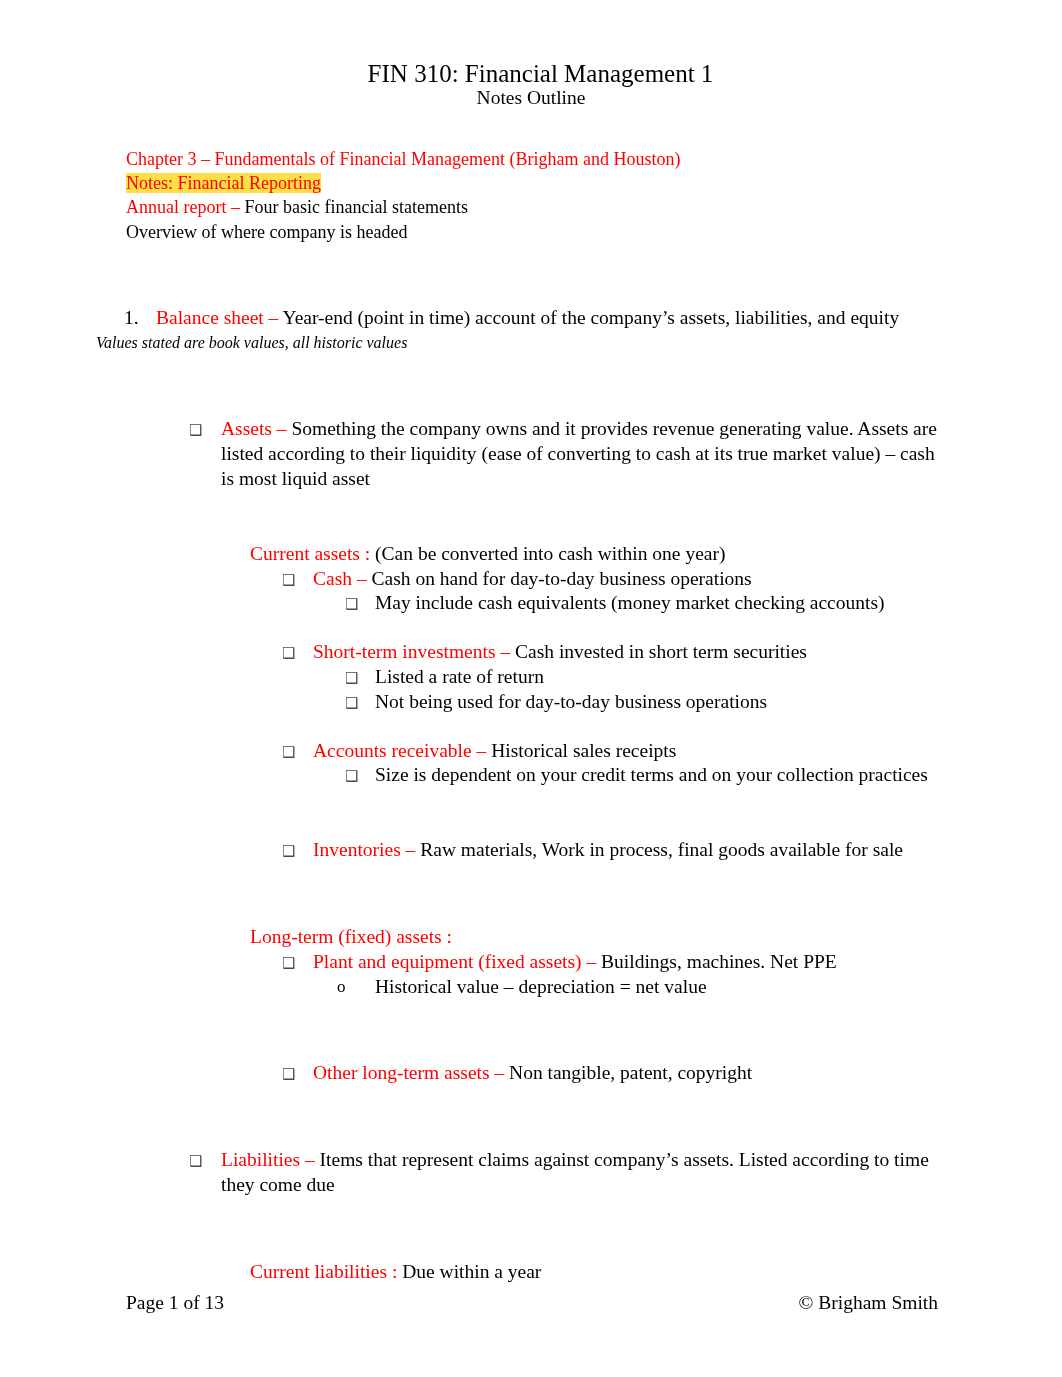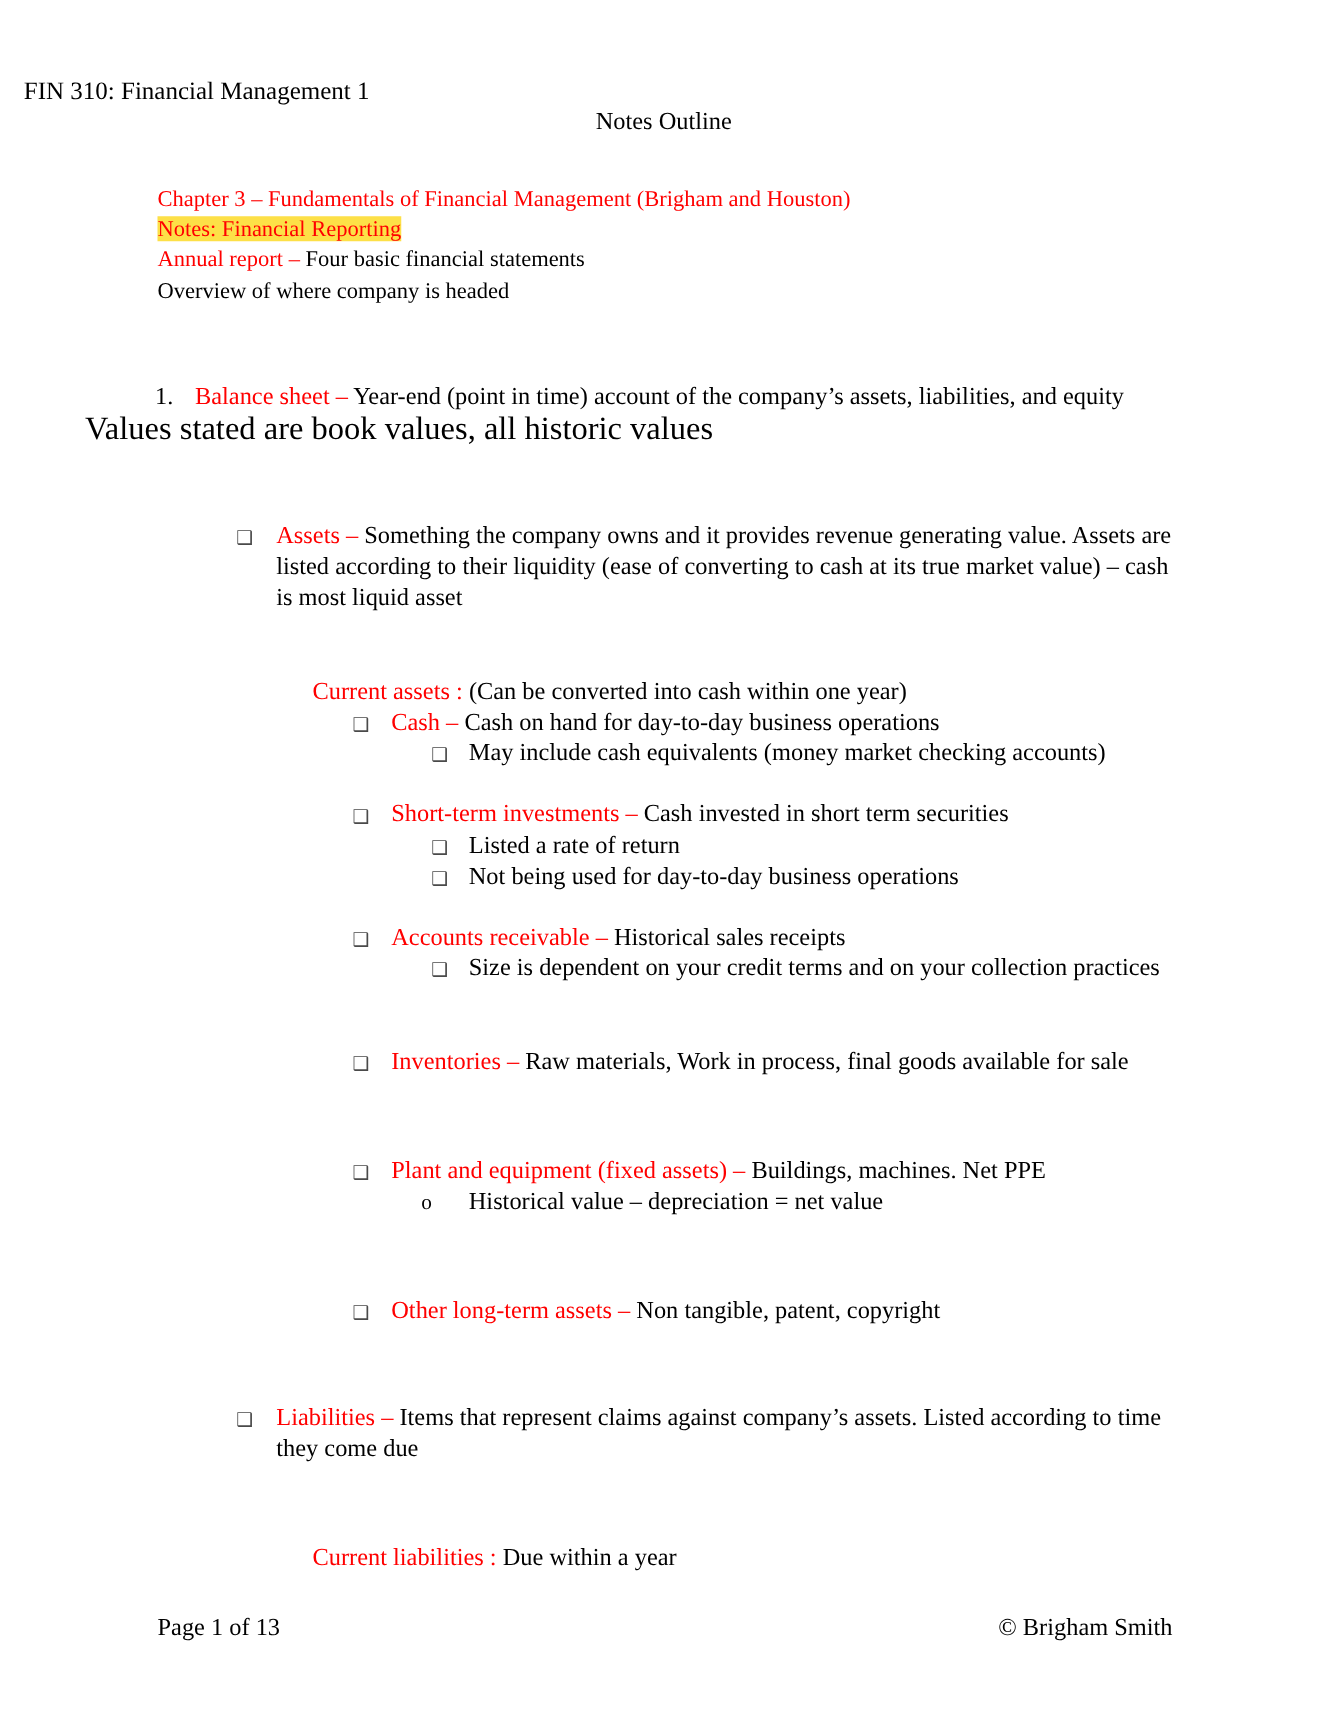--- a/index.html
+++ b/index.html
@@ -22,21 +22,22 @@
     box-sizing: border-box;
   }
   .content {
     position: absolute;
     left: 0;
     top: 0;
     width: 1062px;
   }
   
   .doc-title {
-    font-size: 20px;
+    text-align: center;
+    font-size: 25px;
     line-height: 23.5px;
     padding-top: 62px;
     padding-left: 19px;
   }
   .doc-subtitle {
     text-align: center;
     font-size: 19.5px;
     line-height: 23.5px;
   }
   
@@ -67,24 +68,25 @@
   }
   .num-item .marker {
     position: absolute;
     left: -32px;
     top: 0;
     width: 26px;
     text-align: left;
   }
   .num-item .body { display: block; }
   .num-cont {
-    margin-left: 68px;
+    margin-left: 96px;
     width: 790px;
-    font-size: 26px;
-    line-height: 24.8px;
+    font-size: 16px;
+    line-height: 24.8px;
+    font-style: italic;
   }
 
   
   .bul {
     position: relative;
     font-size: 19.5px;
     line-height: 24.8px;
   }
   .bul > .tofu {
     position: absolute;
@@ -229,20 +231,21 @@
     <div class="spacer-sm"></div>
 
     <div class="bul bul-3">
       <span class="tofu">❑</span>
       <span class="btext"><span class="red">Inventories – </span><span class="blk">Raw materials, Work in process, final goods available for sale</span></span>
     </div>
 
     <div class="spacer-lg"></div>
     <div class="spacer-md"></div>
 
+    <div class="head-3 red">Long-term (fixed) assets  :</div>
 
     <div class="bul bul-3">
       <span class="tofu">❑</span>
       <span class="btext"><span class="red">Plant and equipment  (fixed assets) – </span><span class="blk">Buildings, machines. Net PPE</span></span>
     </div>
     <div class="bul bul-o">
       <span class="omark blk">o</span>
       <span class="btext blk">Historical value – depreciation = net value</span>
     </div>
 

